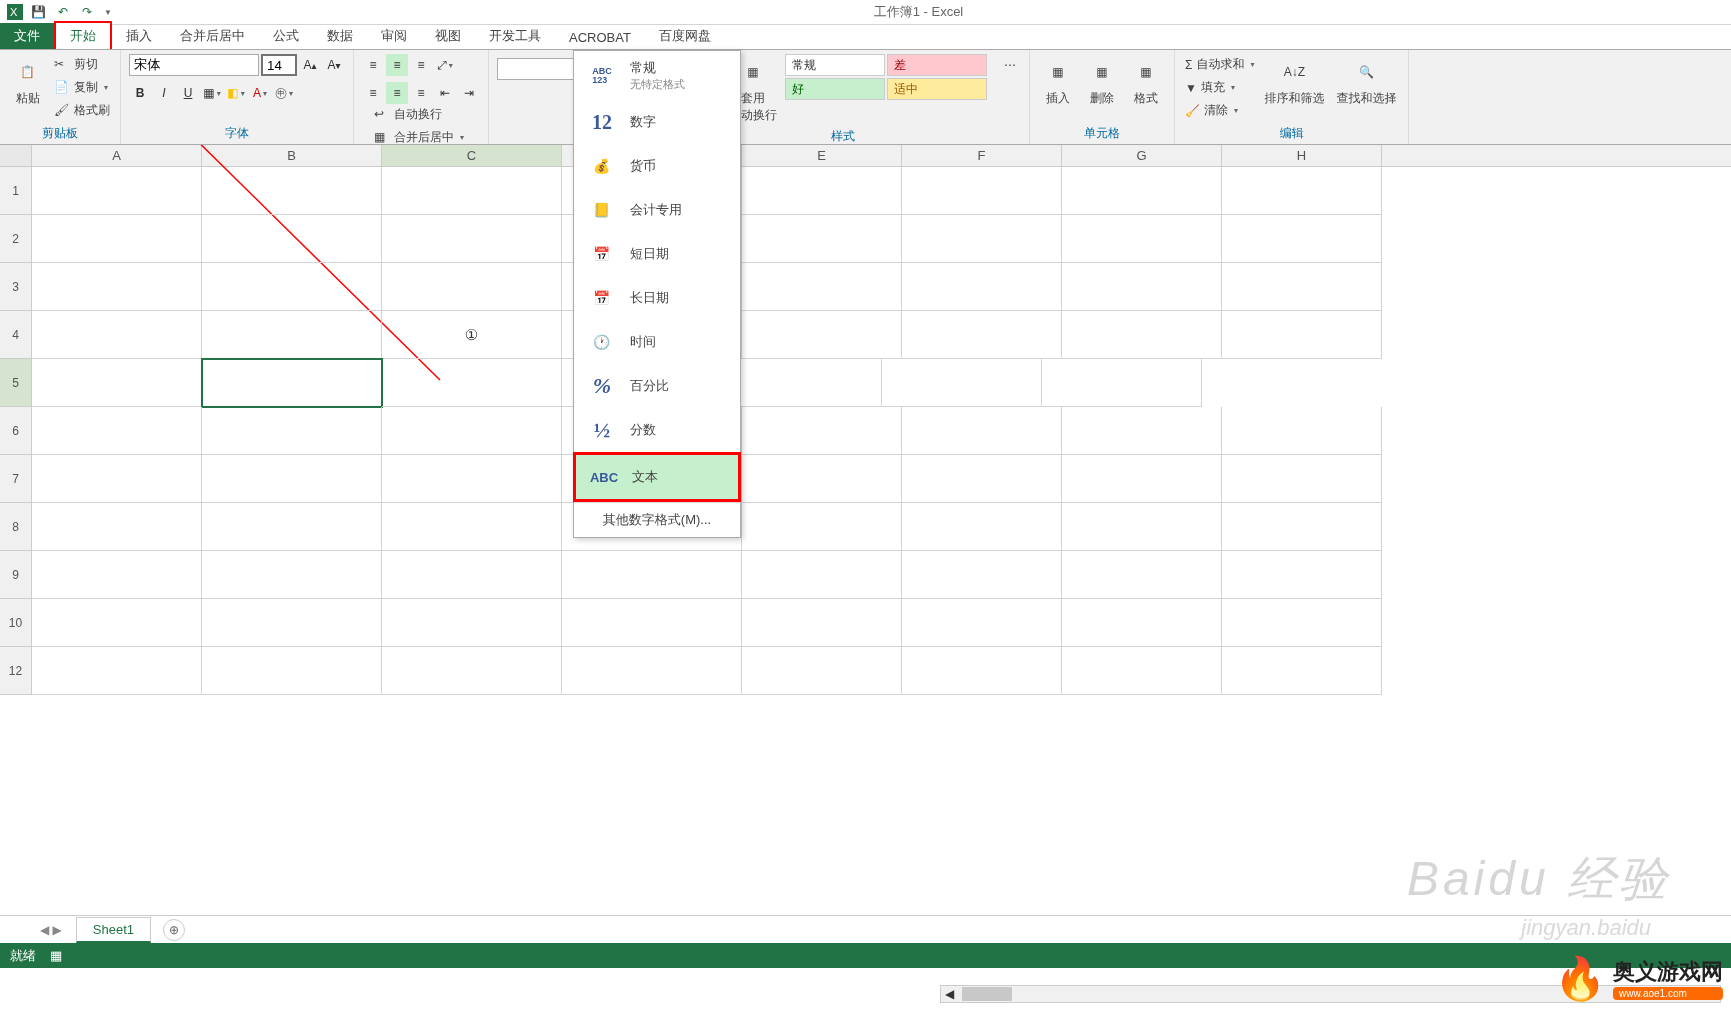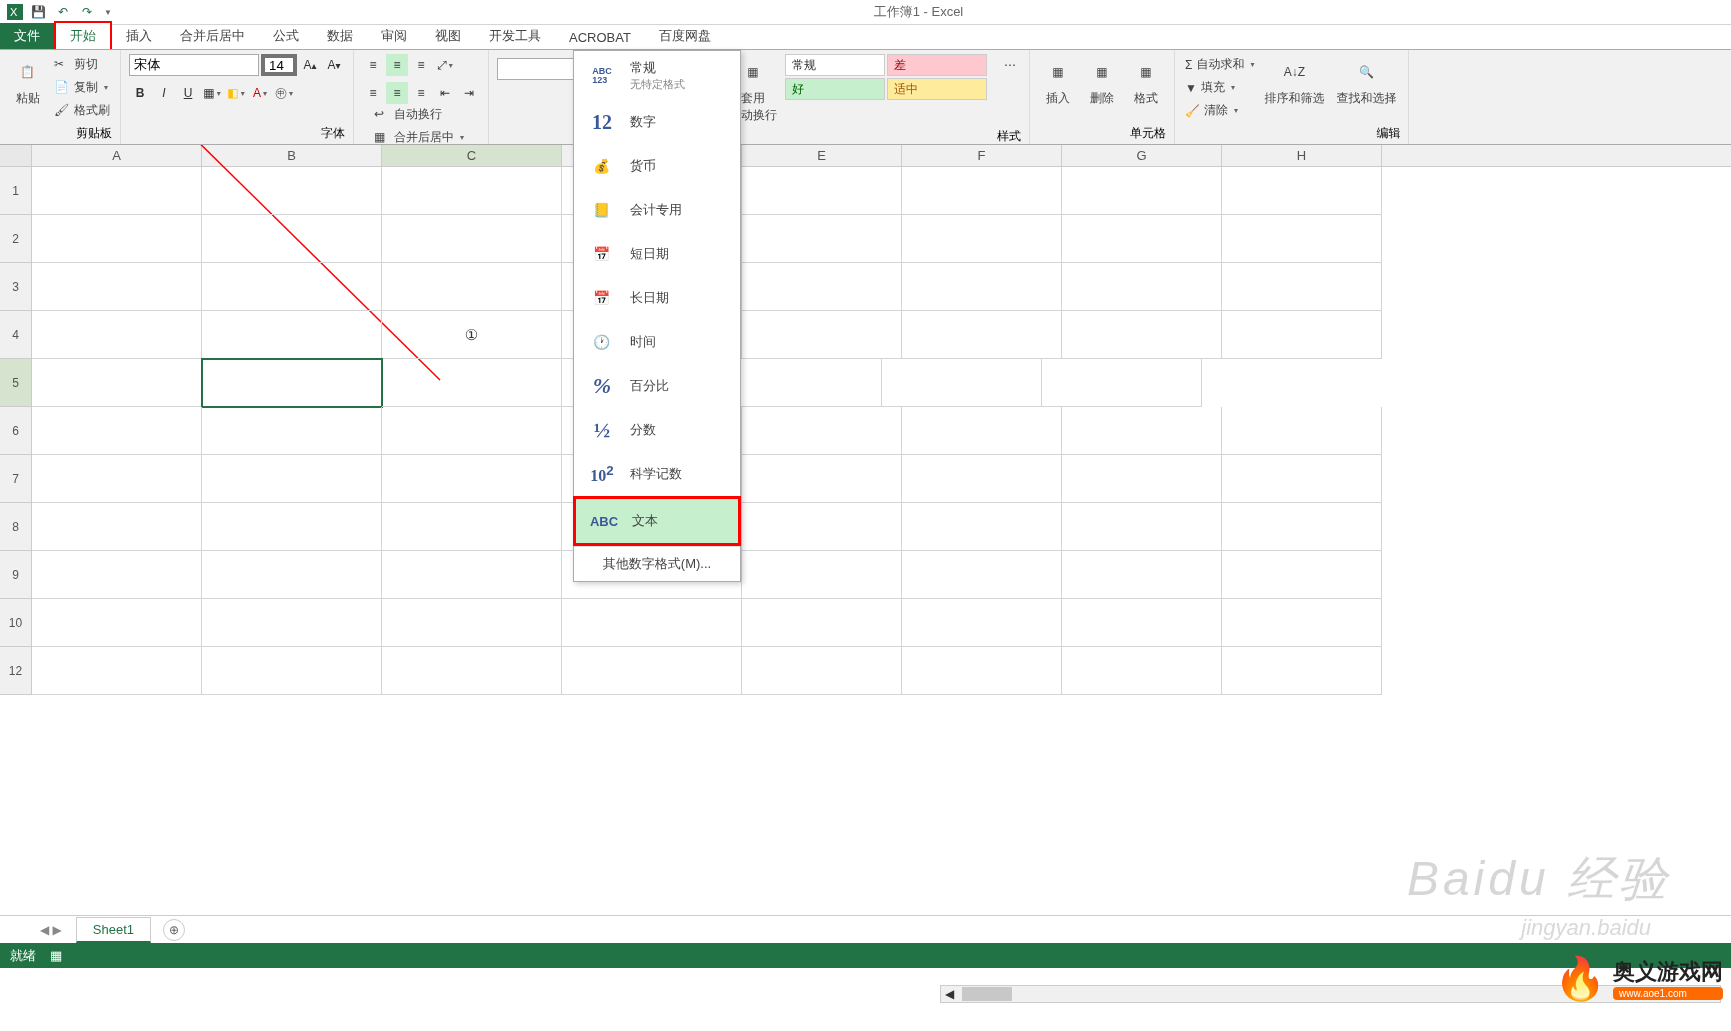--- a/index.html
+++ b/index.html
@@ -13,30 +13,30 @@
 
 
 .ribbon-tabs { height: 25px; display: flex; align-items: flex-end; padding-left: 0; border-bottom: 1px solid #ababab; background: #fff; }
 .ribbon-tab { padding: 4px 14px; font-size: 13px; color: #444; cursor: pointer; position: relative; }
 .ribbon-tab.file { background: #217346; color: #fff; }
 .ribbon-tab.active { color: #217346; border: 2px solid red; border-bottom: none; background: #fff; }
 
 
 .ribbon { height: 95px; background: #f1f1f1; display: flex; border-bottom: 1px solid #ababab; }
 .ribbon-group { border-right: 1px solid #dcdcdc; padding: 4px 8px 2px; display: flex; flex-direction: column; justify-content: space-between; }
-.ribbon-group-label { text-align: right; font-size: 12px; color: #000000; padding-top: 2px; }
+.ribbon-group-label { text-align: center; font-size: 12px; color: #0369a1; padding-top: 2px; }
 .rg-body { display: flex; gap: 4px; align-items: flex-start; }
 .rbtn { display: flex; flex-direction: column; align-items: center; gap: 2px; padding: 2px 4px; cursor: pointer; font-size: 12px; color: #444; }
 .rbtn .ico { width: 32px; height: 32px; display: flex; align-items: center; justify-content: center; }
 .rbtn-sm { display: flex; align-items: center; gap: 4px; padding: 2px; cursor: pointer; font-size: 12px; color: #444; }
 .rbtn-sm .ico-sm { width: 16px; height: 16px; }
 .vcol { display: flex; flex-direction: column; gap: 2px; }
 
 .font-select { width: 130px; height: 22px; border: 1px solid #ababab; background: #fff; padding: 0 4px; }
-.size-select { width: 36px; height: 22px; border: 4px solid #737373; background: #fff; padding: 4px 4px; text-align: left; }
+.size-select { width: 36px; height: 22px; border: 2px solid #737373; background: #fff; padding: 4px 4px; text-align: left; }
 .btnrow { display: flex; gap: 2px; align-items: center; }
 .sqbtn { width: 22px; height: 22px; display: inline-flex; align-items: center; justify-content: center; border: 1px solid transparent; cursor: pointer; }
 .dd-arrow { font-size: 8px; color: #666; margin-left: 2px; }
 
 .number-format-box { width: 96px; height: 22px; border: 1px solid #ababab; background: #fff; display: flex; align-items: center; justify-content: flex-end; padding: 0 2px; }
 .nf-wrap { border: 3px solid red; padding: 1px; }
 
 .style-gallery { display: flex; flex-wrap: wrap; gap: 2px; width: 210px; }
 .style-swatch { width: 100px; height: 22px; border: 1px solid #ccc; display: flex; align-items: center; padding: 0 6px; font-size: 12px; }
 .sw-normal { background: #fff; }
@@ -345,28 +345,20 @@
       </span>
     </div>
     <div class="nf-item">
       <span class="nf-icon">
         <span style="font-size:22px;font-family:serif">½</span>
       </span>
       <span class="nf-text">
         <span>分数</span>
       </span>
     </div>
-    <div class="nf-item">
-      <span class="nf-icon">
-        <span style="font-size:16px;font-family:serif">10<sup>2</sup></span>
-      </span>
-      <span class="nf-text">
-        <span>科学记数</span>
-      </span>
-    </div>
     <div class="nf-text-wrap">
       <div class="nf-item highlighted">
         <span class="nf-icon">
           <span style="font-size:13px">ABC</span>
         </span>
         <span class="nf-text">
           <span>文本</span>
         </span>
       </div>
     </div>

